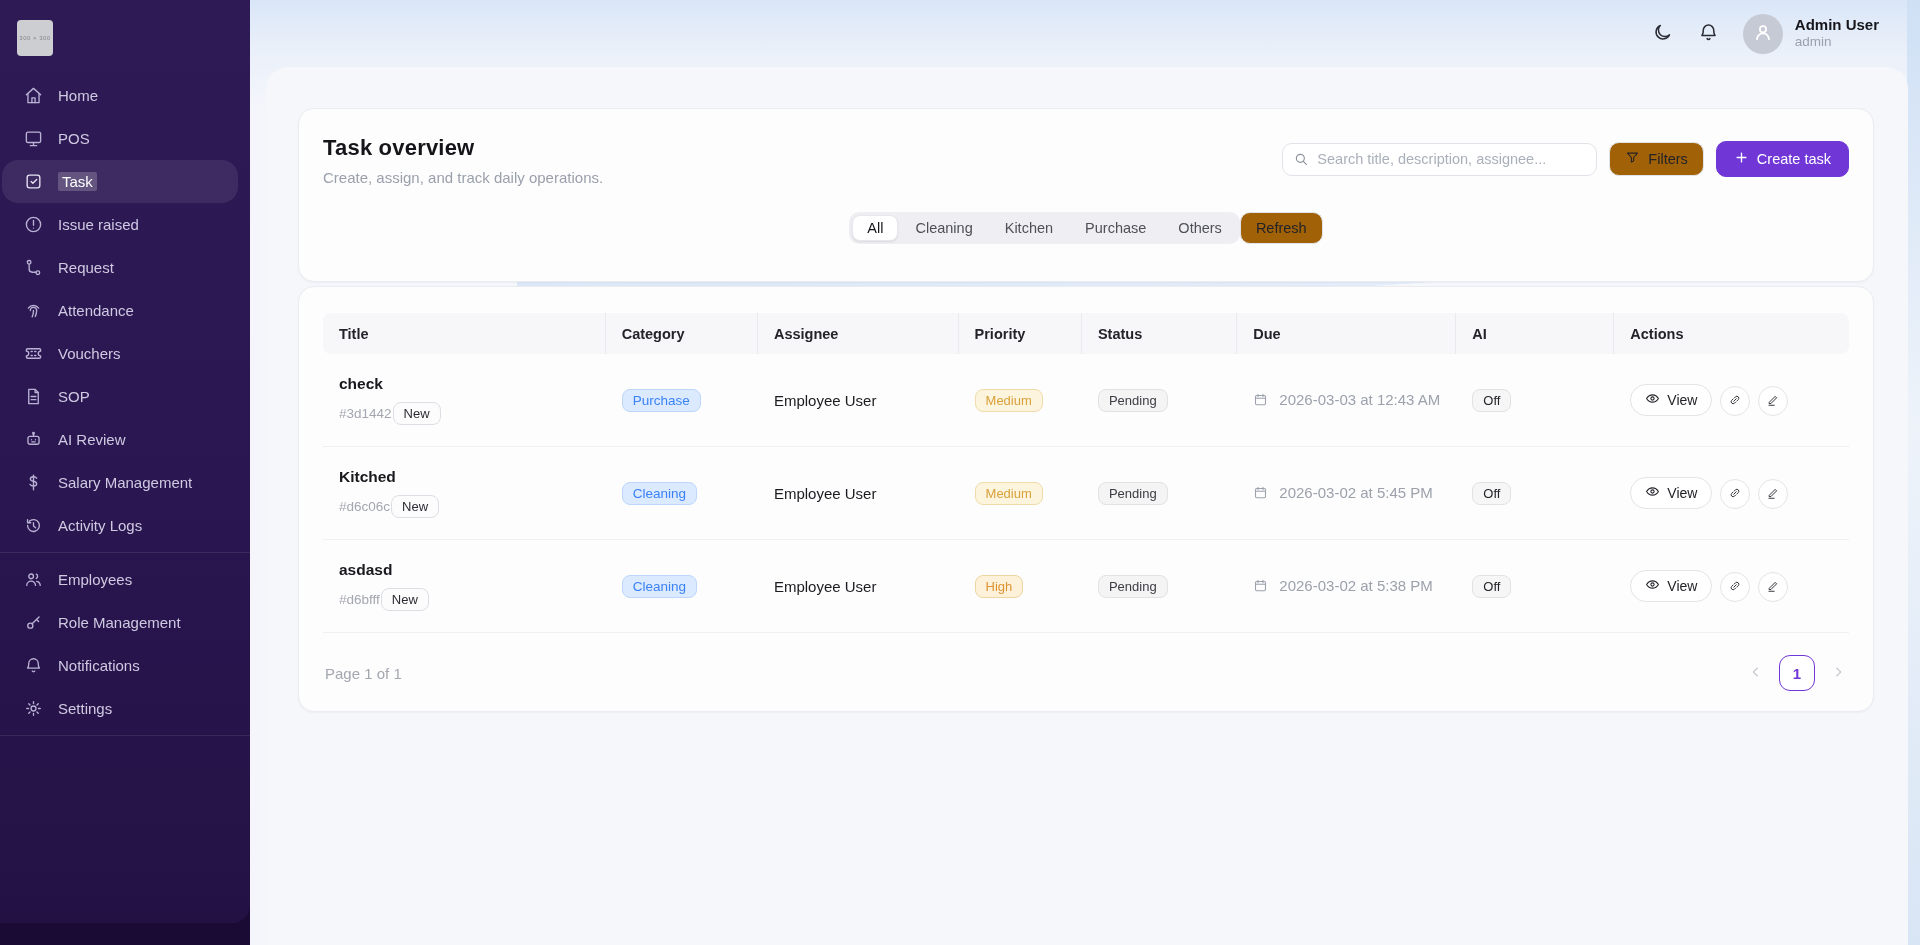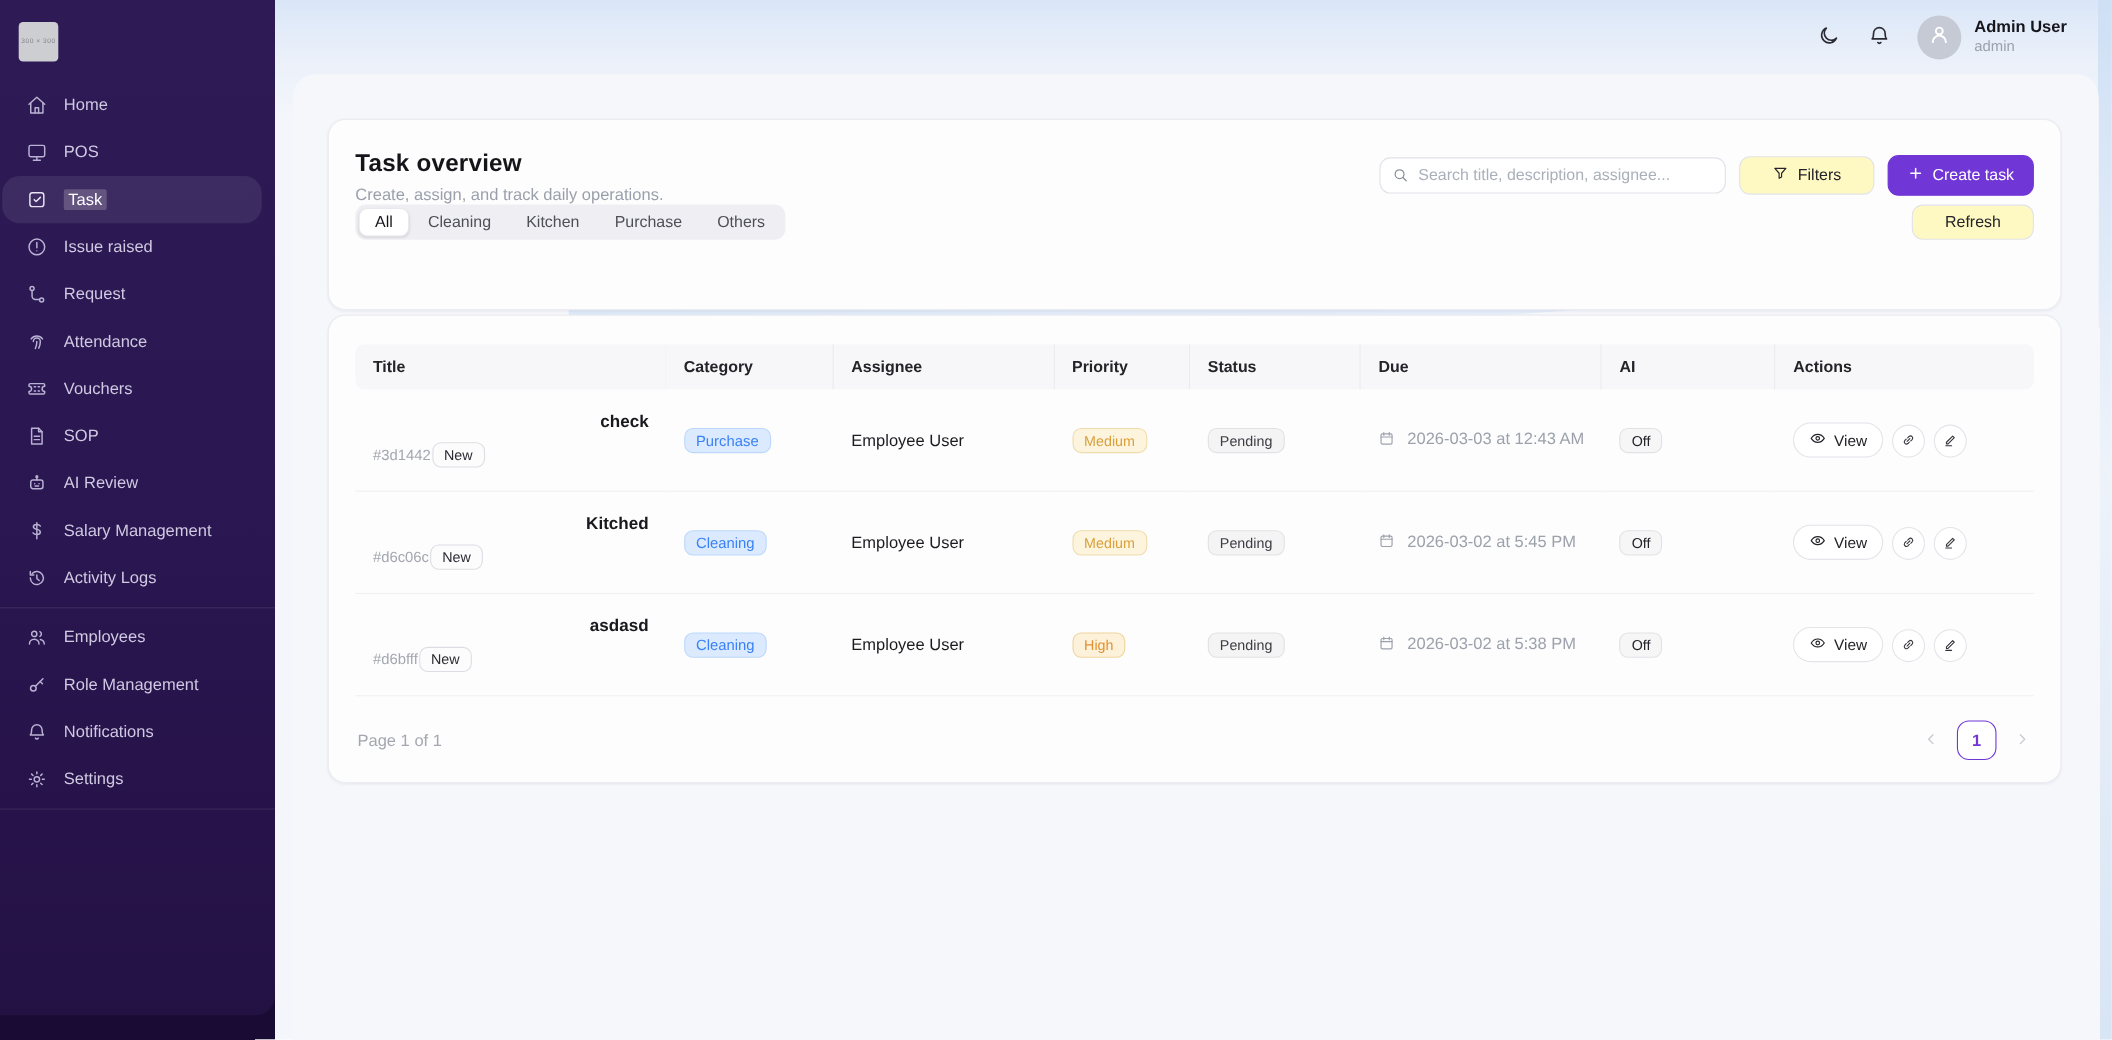--- a/index.html
+++ b/index.html
@@ -63,38 +63,38 @@
   .hdr-controls { display:flex; align-items:center; gap:12px; margin-top:6px; }
 
   .search-box { position:relative; width:315px; }
   .search-box svg { position:absolute; left:11px; top:8px; width:16px; height:16px; color:#8a8f99; }
   .search-box input { width:100%; height:33px; border:1px solid #e2e3e9; border-radius:10px; background:#ffffff;
     padding:0 12px 0 34px; font-size:14.5px; color:#33333a; font-family:"Liberation Sans",sans-serif; outline:none; }
   .search-box input::placeholder { color:#aab0ba; }
 
   .btn { display:inline-flex; align-items:center; gap:8px; border-radius:10px; font-size:14.5px;
     cursor:pointer; font-family:"Liberation Sans",sans-serif; }
-  .btn-outline { background:#fef9c3; border:1px solid #e2e3e9; color:#232329; padding:7px 29px; }
+  .btn-outline { background:#a16207; border:1px solid #e2e3e9; color:#232329; padding:7px 15px; }
   .btn-outline svg { width:15px; height:15px; }
   .btn-primary { background:var(--accent,#7136d6); border:1px solid var(--accent,#7136d6); color:#ffffff; padding:8px 17px; font-size:14.5px; }
   .btn-primary svg { width:15px; height:15px; }
 
-  .hdr-row2 { display:flex; align-items:center; justify-content:space-between; }
+  .hdr-row2 { display:flex; align-items:center; justify-content:center; margin-top:26px; }
   .tabs { display:inline-flex; align-items:center; background:#efeff3; border-radius:10px; padding:3px; gap:2px; }
   .tab { padding:5px 15px; font-size:14.5px; color:#4f4f58; border-radius:8px; cursor:pointer; }
   .tab.active { background:#ffffff; color:#141419; box-shadow:0 1px 2px rgba(16,24,40,.10); border:1px solid #e8e8ee; padding:4px 14px; }
 
   
   table { width:100%; border-collapse:separate; border-spacing:0; }
   thead th { background:#f7f7f9; height:41px; text-align:left; font-size:14.5px; font-weight:bold; color:#232329;
     padding:0 16px; border-right:1px solid #e9e9ee; }
   thead th:first-child { border-top-left-radius:8px; border-bottom-left-radius:8px; }
   thead th:last-child { border-right:none; border-top-right-radius:8px; border-bottom-right-radius:8px; }
   tbody td { padding:21px 16px; border-bottom:1px solid #f0f0f3; vertical-align:middle; }
-  .t-name { font-weight:bold; font-size:15.5px; color:#18181d;text-align:right; }
+  .t-name { font-weight:bold; font-size:15.5px; color:#18181d; }
   .t-meta { margin-top:9px; display:flex; align-items:center; gap:1px; }
   .t-id { font-size:13.5px; color:#a4a7b0; }
   .badge { display:inline-block; font-size:13px; padding:3px 10px; border-radius:8px; border:1px solid transparent; white-space:nowrap; }
   .badge-new { background:#fcfcfd; border-color:#dddee4; color:#2c2c33; }
   .badge-cat { background:#dbeafe; border-color:#bcd7fb; color:#3b82f6; font-size:13.5px; }
   .badge-pri { background:#fdf4dd; border-color:#f0dcab; color:#d9a03c; }
   .badge-pri.pri-high { background:#fdf2d9; border-color:#eed49e; color:#df9232; }
   .badge-status { background:#f4f4f5; border-color:#e2e2e6; color:#3c3c43; }
   .badge-off { background:#f6f6f7; border-color:#e2e2e6; color:#232329; }
   .c-assignee { font-size:15px; color:#1b1b20; }

